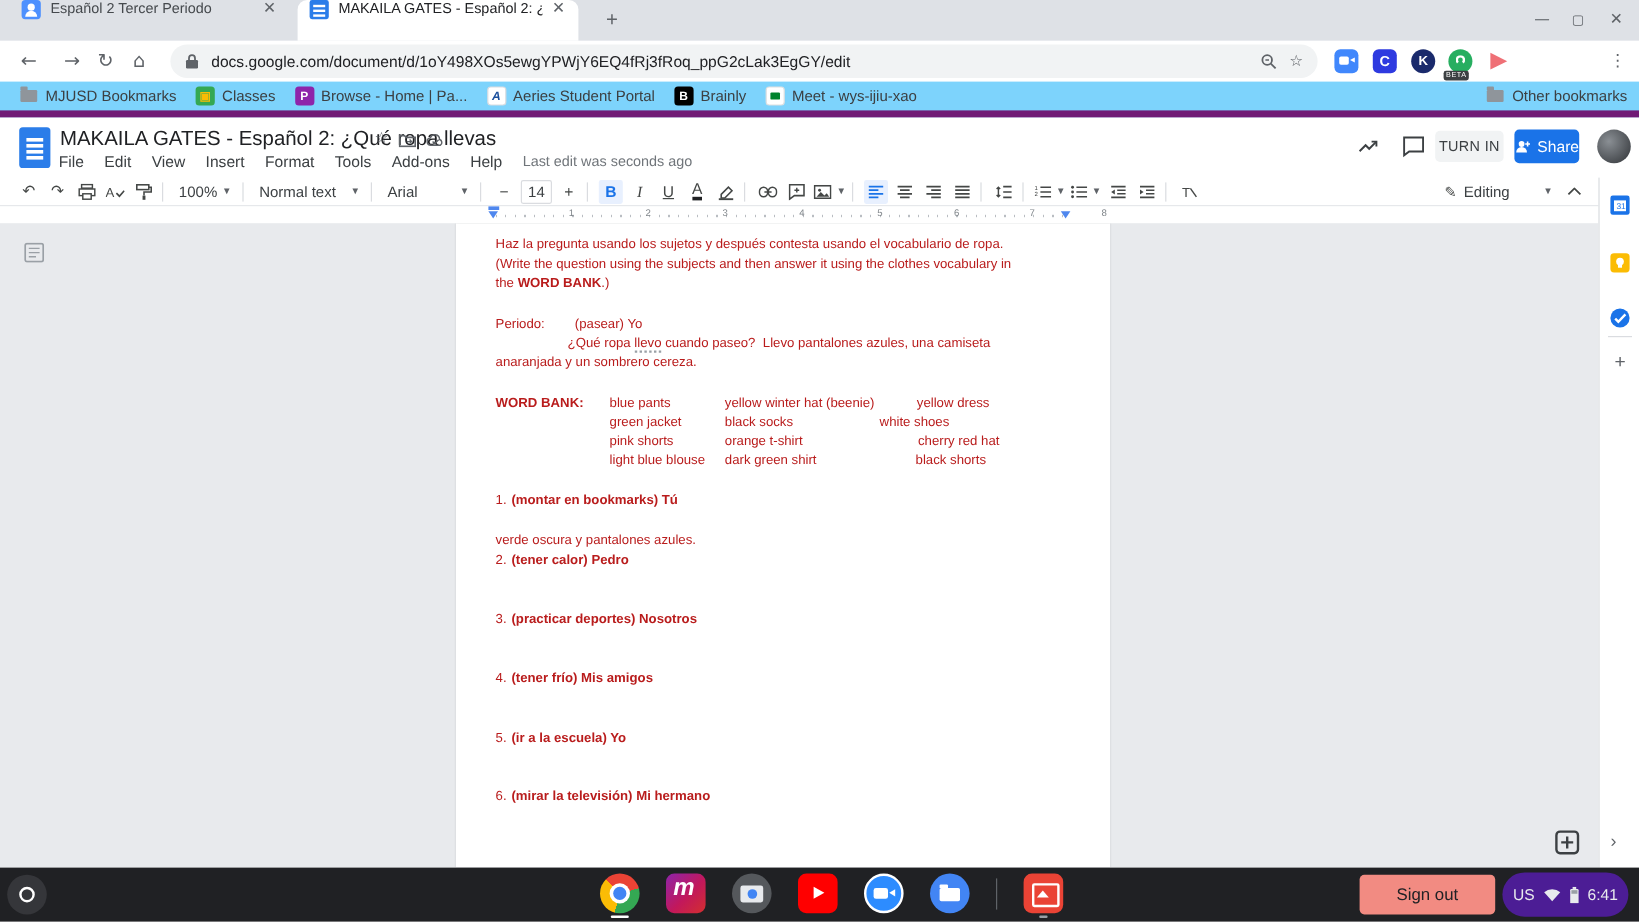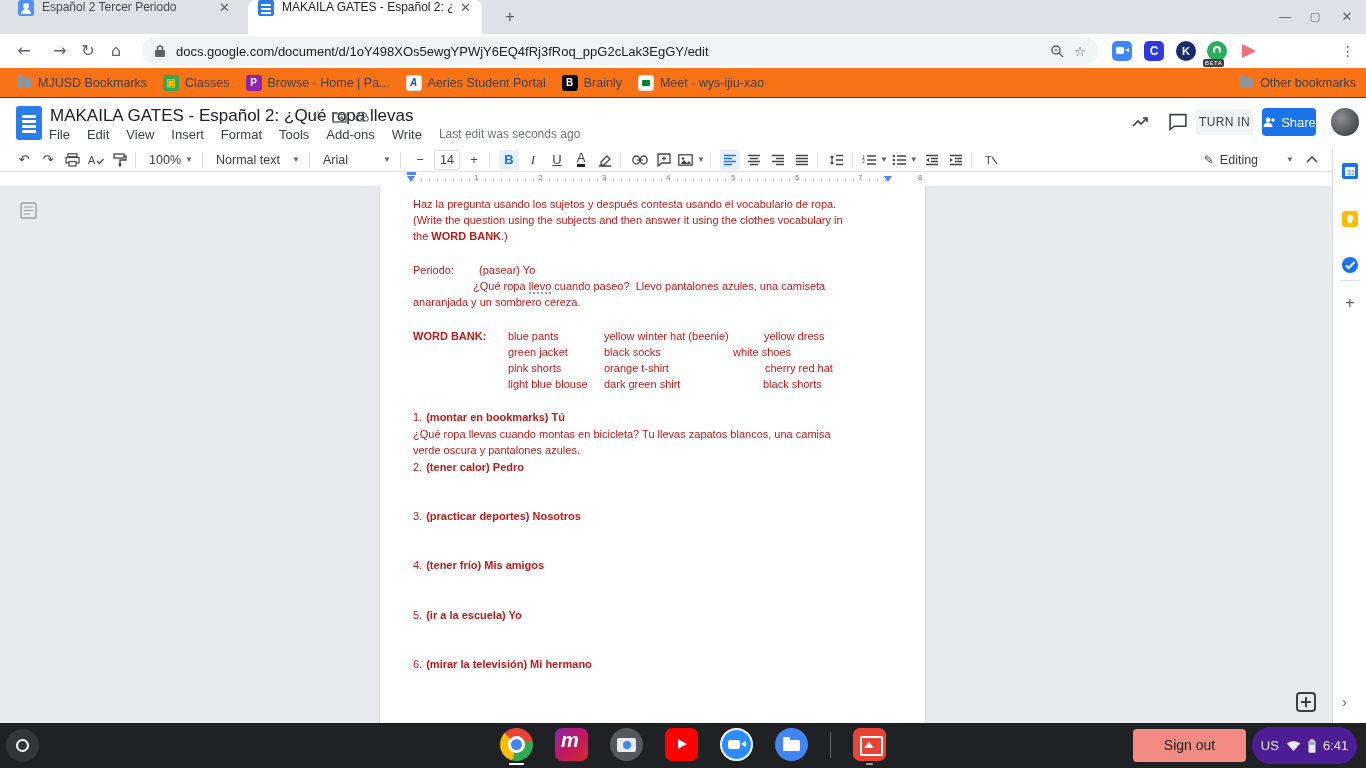--- a/index.html
+++ b/index.html
@@ -25,21 +25,21 @@
   
   #navbar { position:absolute; top:34px; left:0; width:1366px; height:34px; background:#fff; }
   .navbtn { position:absolute; top:3px; width:28px; height:28px; text-align:center; line-height:28px; font-size:16px; color:#5f6368; }
   #omnibox { position:absolute; left:142px; top:3px; width:956px; height:28px; background:#f1f3f4; border-radius:14px; display:flex; align-items:center; padding:0 12px; }
   #omnibox .url { font-size:13px; color:#202124; margin-left:10px; flex:1; white-space:nowrap; overflow:hidden; }
   .obicon { color:#5f6368; font-size:13px; margin-left:10px; }
   .ext { position:absolute; top:7px; width:20px; height:20px; border-radius:5px; }
   .beta-badge { position:absolute; left:-4px; bottom:-6px; background:#3c4043; color:#fff; font-size:6px; padding:1px 2px; border-radius:2px; letter-spacing:.5px; }
 
   
-  #bookmarksbar { position:absolute; top:68px; left:0; width:1366px; height:30px; background:#f97316; border-bottom:1px solid #701a75; display:flex; align-items:center; font-size:12.5px; color:#3c4043; }
+  #bookmarksbar { position:absolute; top:68px; left:0; width:1366px; height:30px; background:#7dd3fc; border-bottom:6px solid #701a75; display:flex; align-items:center; font-size:12.5px; color:#3c4043; }
   .bm { display:flex; align-items:center; margin-left:16px; white-space:nowrap; }
   .bmicon { width:16px; height:16px; margin-right:6px; border-radius:3px; display:flex; align-items:center; justify-content:center; font-size:10px; font-weight:bold; color:#fff; }
   .folder { width:14px; height:10px; background:#8f959b; border-radius:1px; position:relative; }
   .folder::before { content:""; position:absolute; top:-3px; left:0; width:6px; height:3px; background:#8f959b; border-radius:1px 1px 0 0; }
   #other-bm { position:absolute; right:10px; display:flex; align-items:center; }
 
   
   #docsheader { position:absolute; top:98px; left:0; width:1366px; height:50px; background:#fff; }
   #docs-logo { position:absolute; left:16px; top:8px; width:26px; height:34px; background:#2b7de9; border-radius:3px; }
   #docs-logo::before { content:""; position:absolute; left:6px; top:9px; width:14px; height:2.5px; background:#fff; box-shadow:0 5px 0 #fff, 0 10px 0 #fff, 0 15px 0 #fff; }
@@ -233,21 +233,21 @@
       <path d="M5.5 7l1.7 1.7L10.5 5.4" fill="none" stroke="#5f6368" stroke-width="1.2"></path>
     </svg>
   <div id="menubar">
     <span>File</span>
     <span>Edit</span>
     <span>View</span>
     <span>Insert</span>
     <span>Format</span>
     <span>Tools</span>
     <span>Add-ons</span>
-    <span>Write</span>
+    <span>Help</span>
     <span id="last-edit">Last edit was seconds ago</span>
   </div>
   <svg class="hicon" style="left:1131px;" width="20" height="20" viewBox="0 0 20 20">
       <path d="M2 14l5-5 3 3 6-6" fill="none" stroke="#3c4043" stroke-width="1.6"></path>
       <path d="M12 6h4v4" fill="none" stroke="#3c4043" stroke-width="1.6"></path>
     </svg>
   <svg class="hicon" style="left:1168px;" width="19" height="18" viewBox="0 0 19 18">
       <path d="M2 2h15v11H6l-4 3z" fill="none" stroke="#3c4043" stroke-width="1.5"></path>
     </svg>
   <div id="turnin-btn">TURN IN</div>
@@ -457,21 +457,20 @@
     <div class="dline" style="left:224px;top:159px;">black socks</div>
     <div class="dline" style="left:353px;top:159px;">white shoes</div>
     <div class="dline" style="left:128px;top:175px;">pink shorts</div>
     <div class="dline" style="left:224px;top:175px;">orange t-shirt</div>
     <div class="dline" style="left:385px;top:175px;">cherry red hat</div>
     <div class="dline" style="left:128px;top:191px;">light blue blouse</div>
     <div class="dline" style="left:224px;top:191px;">dark green shirt</div>
     <div class="dline" style="left:383px;top:191px;">black shorts</div>
 
     <div class="dline" style="left:33px;top:224px;"><span class="qnum">1.</span><span class="b">(montar en bookmarks) Tú</span></div>
-    <div class="dline" style="left:33px;top:241px;">¿Qué ropa llevas cuando montas en bicicleta? Tu llevas zapatos blancos, una camisa</div>
     <div class="dline" style="left:33px;top:257px;">verde oscura y pantalones azules.</div>
     <div class="dline" style="left:33px;top:274px;"><span class="qnum">2.</span><span class="b">(tener calor) Pedro</span></div>
     <div class="dline" style="left:33px;top:323px;"><span class="qnum">3.</span><span class="b">(practicar deportes) Nosotros</span></div>
     <div class="dline" style="left:33px;top:372px;"><span class="qnum">4.</span><span class="b">(tener frío) Mis amigos</span></div>
     <div class="dline" style="left:33px;top:422px;"><span class="qnum">5.</span><span class="b">(ir a la escuela) Yo</span></div>
     <div class="dline" style="left:33px;top:471px;"><span class="qnum">6.</span><span class="b">(mirar la televisión) Mi hermano</span></div>
   </div>
 
   <svg id="explore-btn" viewBox="0 0 24 24">
       <rect x="3" y="3" width="18" height="18" rx="3" fill="none" stroke="#3c4043" stroke-width="2"></rect>

